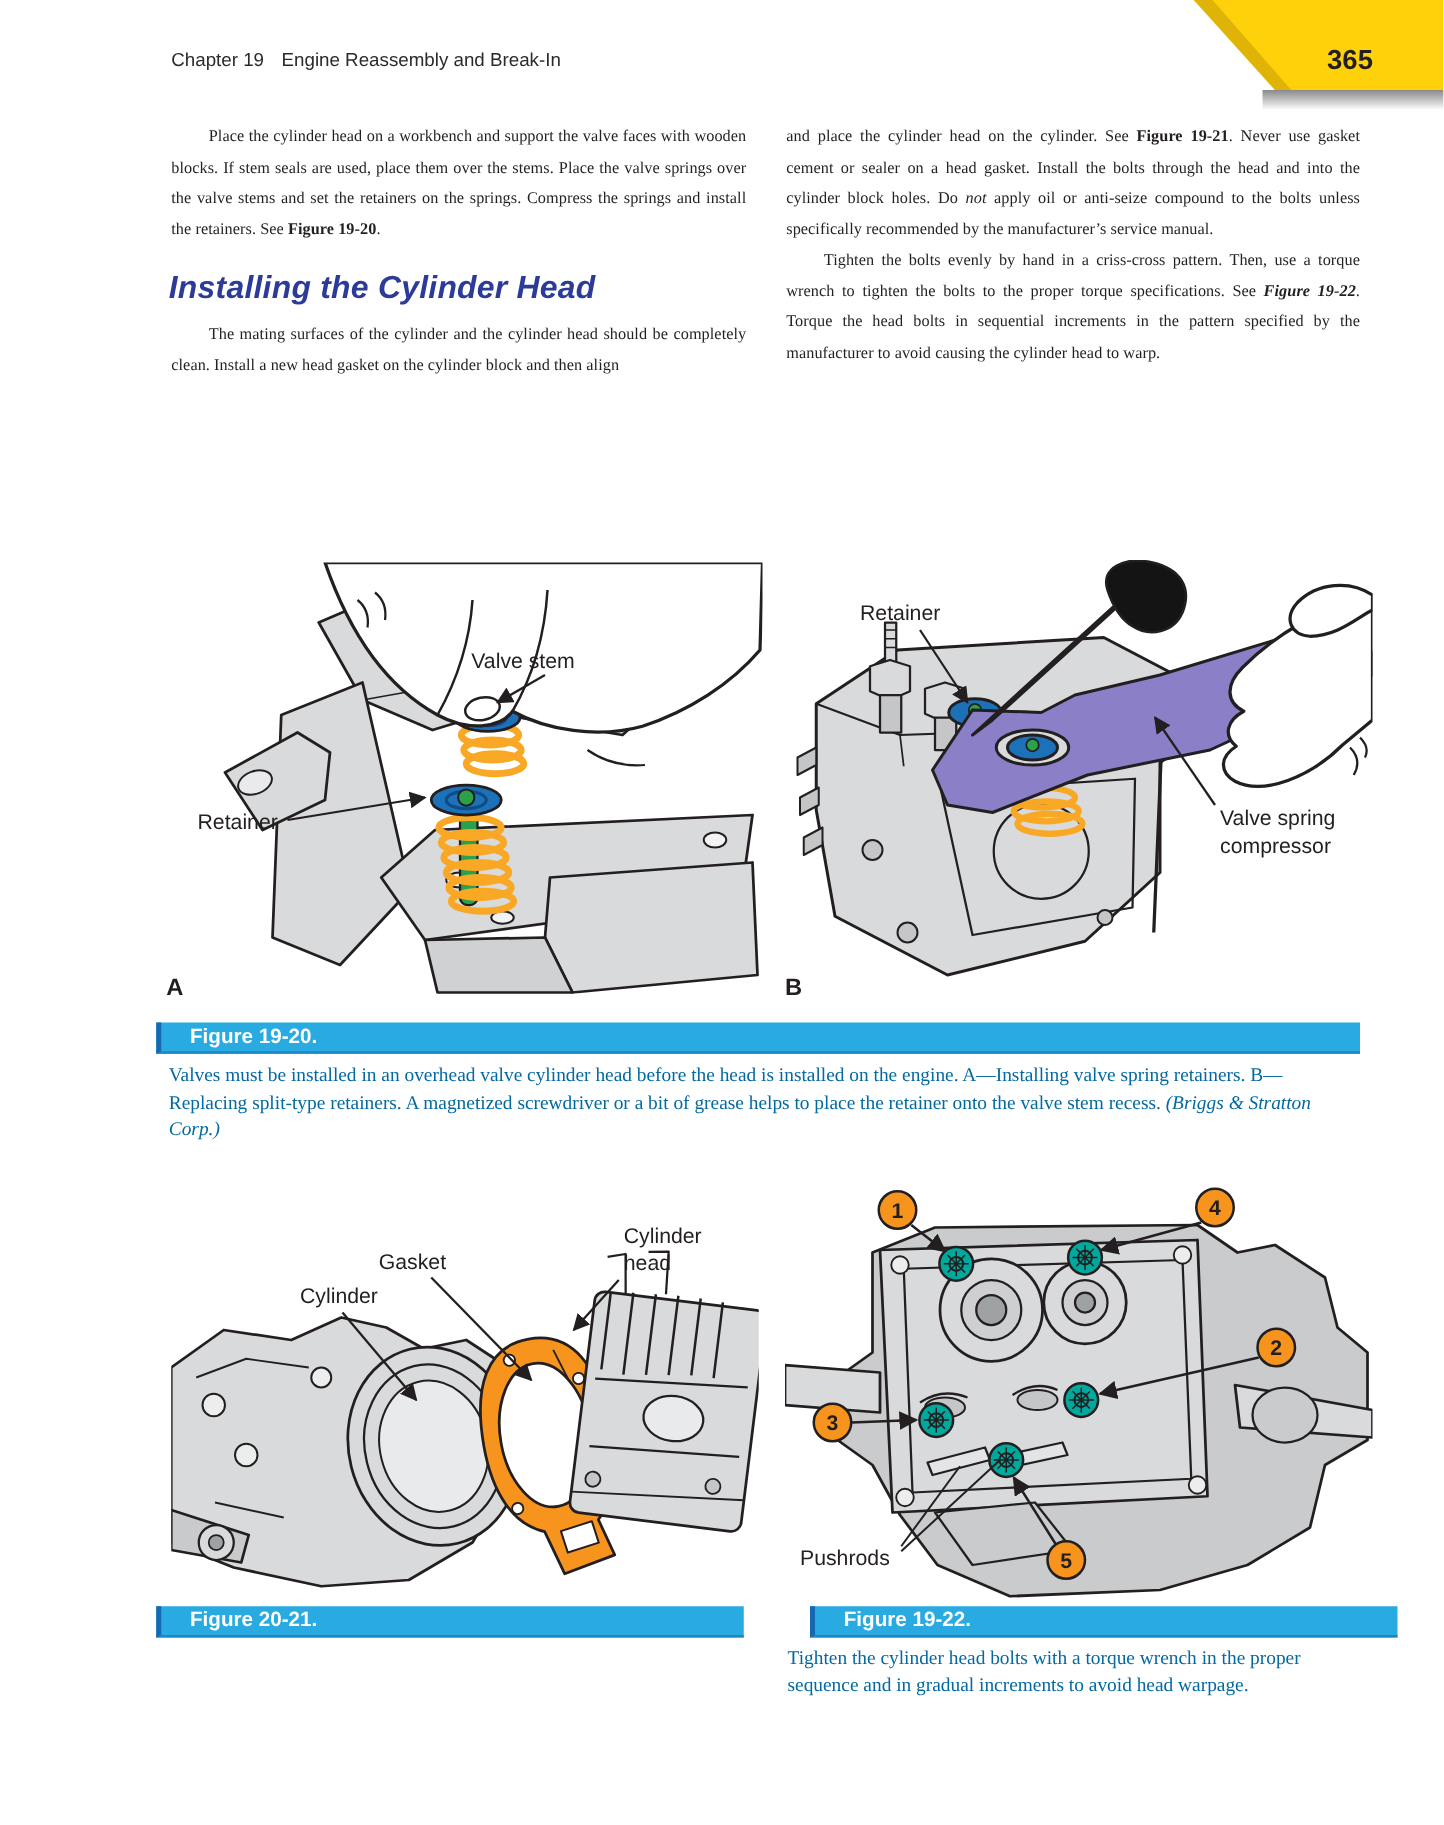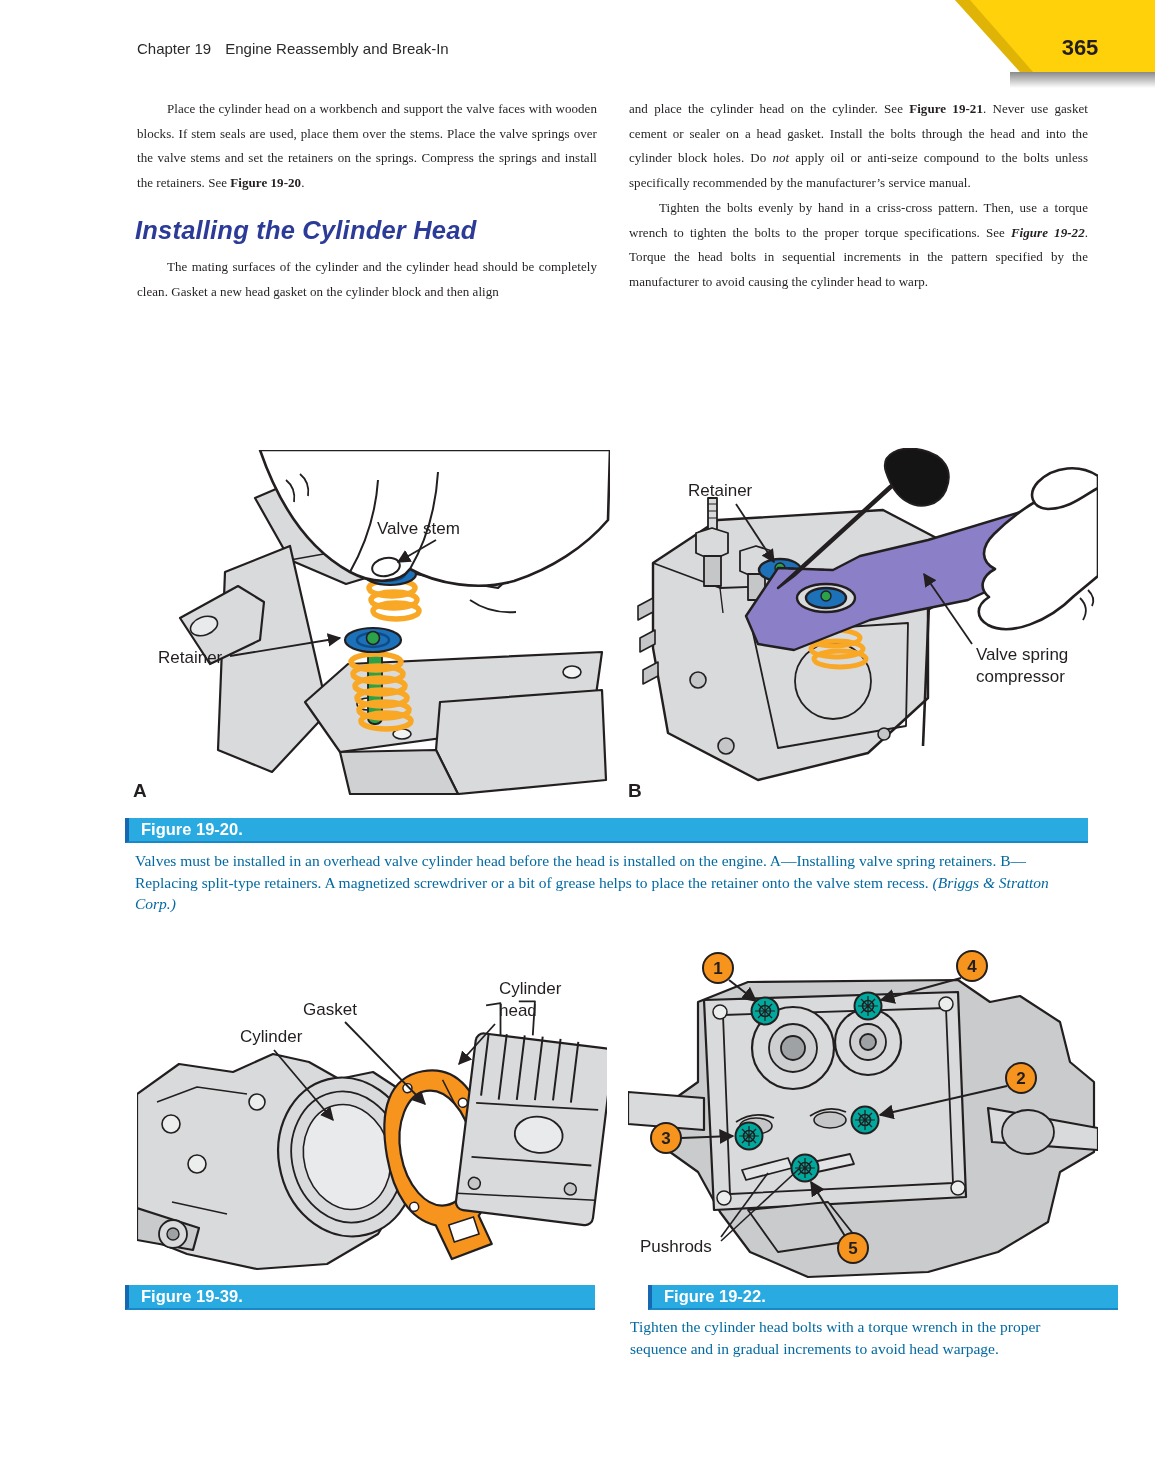--- a/index.html
+++ b/index.html
@@ -18,21 +18,21 @@
         letter-spacing:0.05px;}
   h2.section{margin:20px 0 10px -2px;font-family:"Liberation Sans",sans-serif;font-style:italic;
         font-weight:bold;font-size:25.5px;color:#2b3b97;letter-spacing:0.2px;}
   
   .fig-letter{position:absolute;font-family:"Liberation Sans",sans-serif;font-weight:bold;
         font-size:19px;color:#231f20;}
   
   .figbar{position:absolute;height:25px;background:#29abe2;border-left:4px solid #1668b3;
         border-bottom:2px solid #1988c6;box-sizing:border-box;color:#fff;
         font-family:"Liberation Sans",sans-serif;font-weight:bold;font-size:16.5px;
-        line-height:23px;padding-left:12px;}
+        line-height:23px;padding-left:23px;}
   
   .cap{position:absolute;font-family:Liberation Serif, serif;font-size:15.5px;
         line-height:21.6px;color:#0369a1;margin:0;text-align:left;}
   .illo{position:absolute;}
   svg text.lbl{font-family:"Liberation Sans",sans-serif;font-size:17px;fill:#231f20;}
   svg text.num{font-family:"Liberation Sans",sans-serif;font-size:17px;font-weight:bold;fill:#231f20;}
 </style>
 </head>
 <body>
 
@@ -51,21 +51,21 @@
     </defs>
     <rect x="70" y="72" width="145" height="16" fill="url(#tabShadow)"></rect>
     <polygon points="15,0 215,0 215,72 80,72" fill="#ffd10a"></polygon>
     <polygon points="15,0 30,0 93,72 80,72" fill="#c79b06" opacity="0.55"></polygon>
     <text x="140" y="55" text-anchor="middle" font-family="Liberation Sans, sans-serif" font-size="22" font-weight="bold" fill="#231f20">365</text>
   </svg>
 
   <div class="col col-left">
     <p class="body"><span>Place the cylinder head on a workbench and support the valve faces with wooden blocks. If stem seals are used, place them over the stems. Place the valve springs over the valve stems and set the retainers on the springs. Compress the springs and install the retainers. See </span><span style="font-weight: 700;">Figure 19-20</span><span>.</span></p>
     <h2 class="section">Installing the Cylinder Head</h2>
-    <p class="body"><span>The mating surfaces of the cylinder and the cylinder head should be completely clean. Gasket a new head gasket on the cylinder block and then align</span></p>
+    <p class="body"><span>The mating surfaces of the cylinder and the cylinder head should be completely clean. Install a new head gasket on the cylinder block and then align</span></p>
   </div>
   <div class="col col-right">
     <p class="body" style="text-indent:0;"><span>and place the cylinder head on the cylinder. See </span><span style="font-weight: 700;">Figure 19-21</span><span>. Never use gasket cement or sealer on a head gasket. Install the bolts through the head and into the cylinder block holes. Do </span><span style="font-style: italic;">not</span><span> apply oil or anti-seize compound to the bolts unless specifically recommended by the manufacturer’s service manual.</span></p>
     <p class="body"><span>Tighten the bolts evenly by hand in a criss-cross pattern. Then, use a torque wrench to tighten the bolts to the proper torque specifications. See </span><span style="font-weight: 700; font-style: italic;">Figure 19-22</span><span>. Torque the head bolts in sequential increments in the pattern specified by the manufacturer to avoid causing the cylinder head to warp.</span></p>
   </div>
 
   <svg class="illo" style="left:140px;top:450px;" width="470" height="345" viewBox="0 0 470 345">
     <defs>
       <marker id="ah" viewBox="0 0 10 10" refX="9" refY="5" markerWidth="7.5" markerHeight="7.5" orient="auto-start-reverse">
         <path d="M0,0 L10,5 L0,10 Z" fill="#231f20"></path>
@@ -324,17 +324,17 @@
       <circle cx="393" cy="138" r="15" fill="#f7941e" stroke="#231f20" stroke-width="2"></circle>
       <text class="num" x="393" y="144" text-anchor="middle">2</text>
       <circle cx="38" cy="198" r="15" fill="#f7941e" stroke="#231f20" stroke-width="2"></circle>
       <text class="num" x="38" y="204" text-anchor="middle">3</text>
       <circle cx="225" cy="308" r="15" fill="#f7941e" stroke="#231f20" stroke-width="2"></circle>
       <text class="num" x="225" y="314" text-anchor="middle">5</text>
     </g>
     <text class="lbl" x="12" y="312">Pushrods</text>
   </svg>
 
-  <div class="figbar" style="left:125px;top:1285px;width:470px;">Figure 19-39.</div>
+  <div class="figbar" style="left:125px;top:1285px;width:470px;">Figure 20-21.</div>
   <div class="figbar" style="left:648px;top:1285px;width:470px;">Figure 19-22.</div>
   <p class="cap" style="left:630px;top:1316px;width:452px;"><span>Tighten the cylinder head bolts with a torque wrench in the proper sequence and in gradual increments to avoid head warpage.</span></p>
 
 </div>
 
 </body></html>

